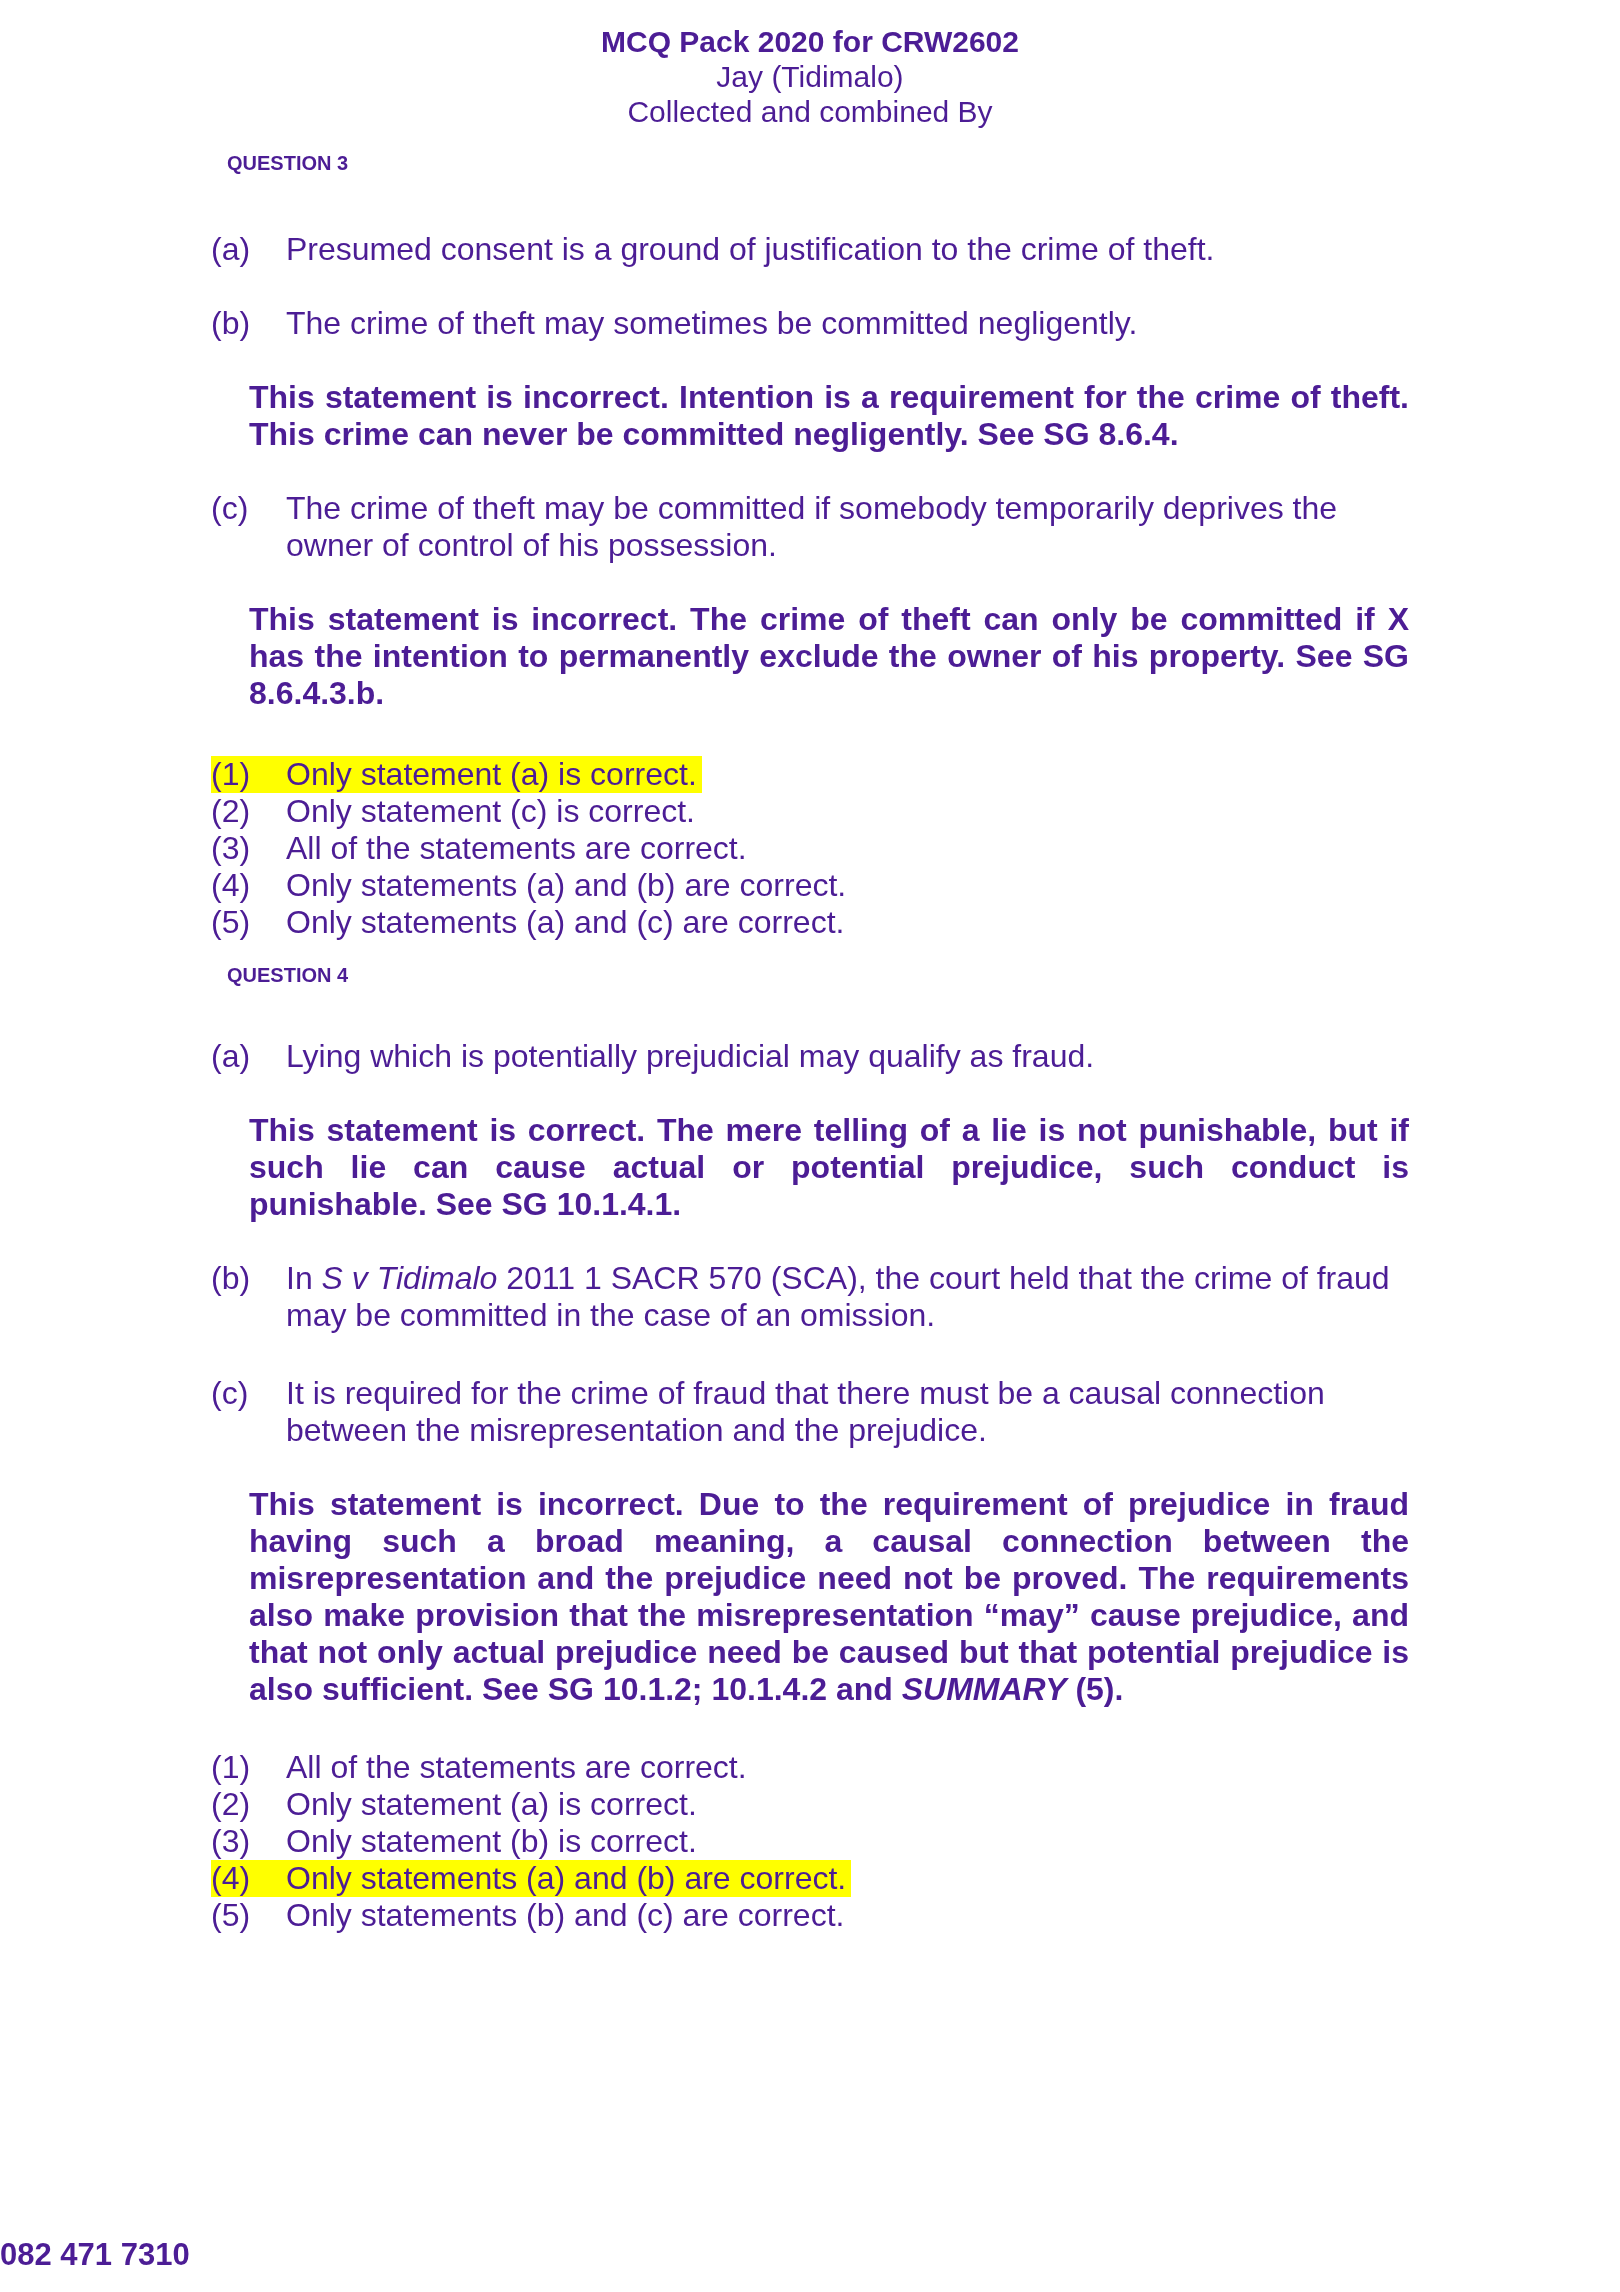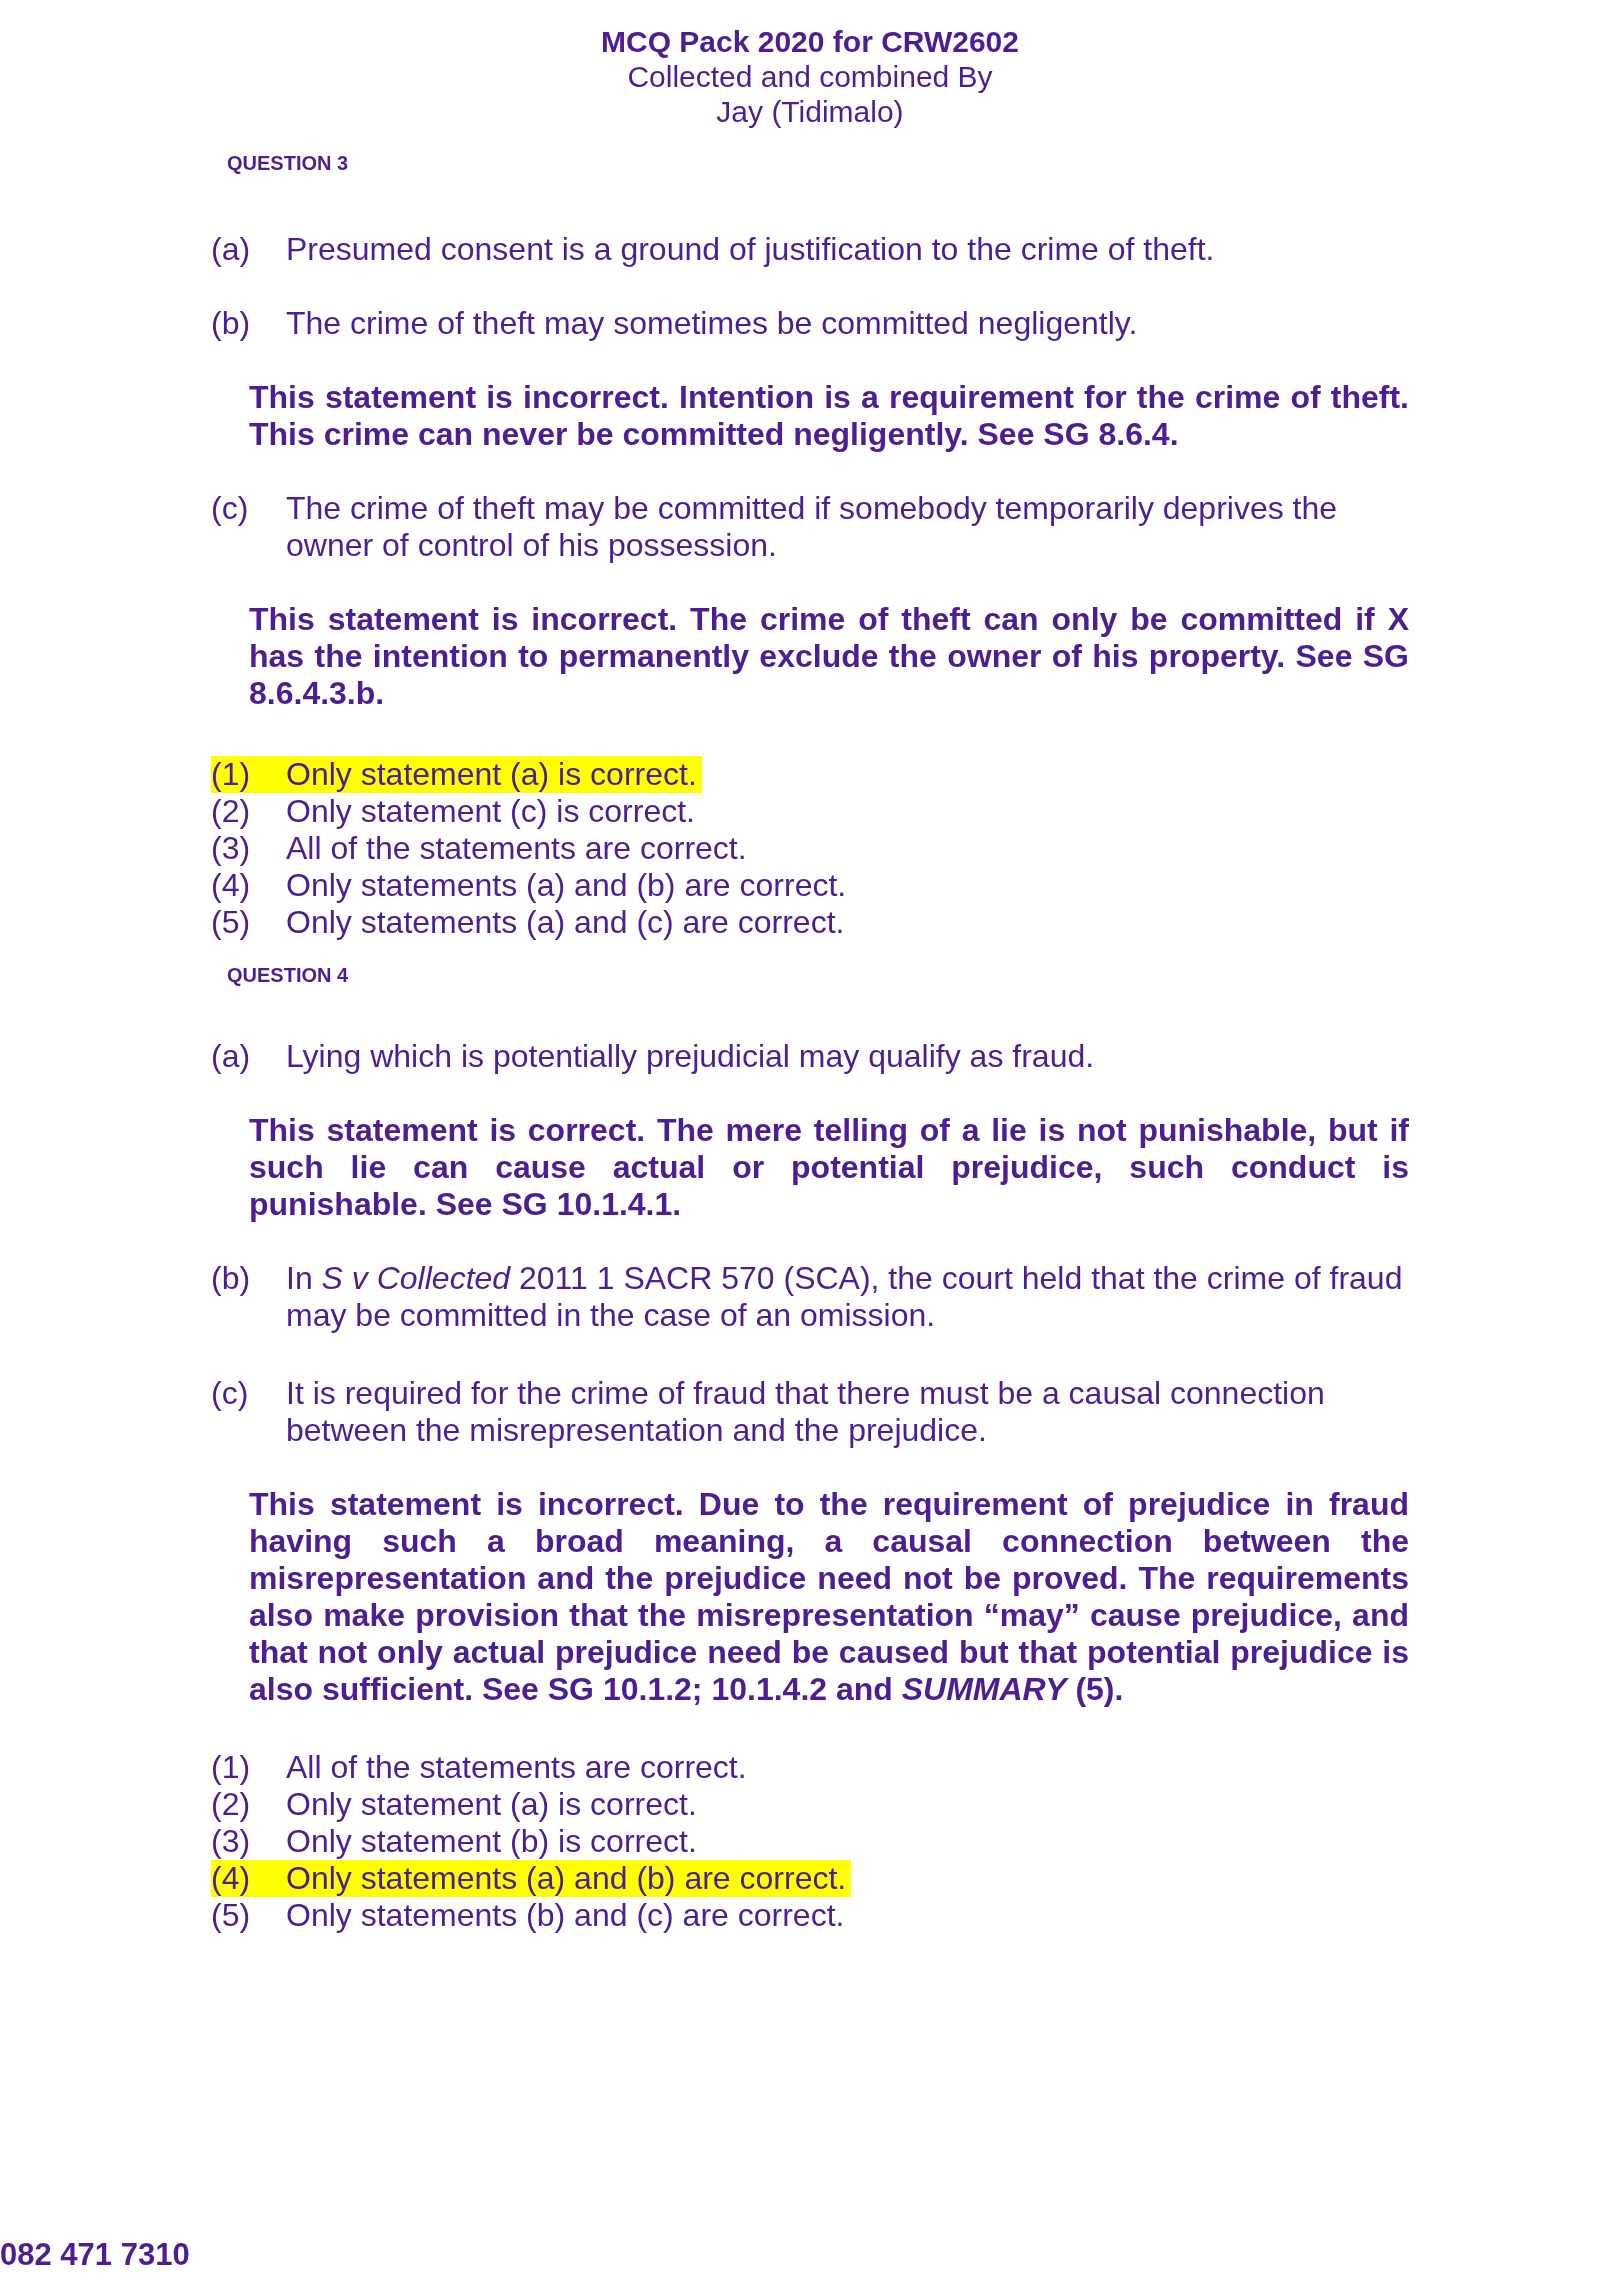--- a/index.html
+++ b/index.html
@@ -67,22 +67,22 @@
   }
   i { font-style: italic; }
 </style>
 </head>
 <body>
 
 <div class="page">
 
   <div class="doc-header">
     <div class="title">MCQ Pack 2020 for CRW2602</div>
+    <div>Jay (Tidimalo)</div>
     <div>Collected and combined By</div>
-    <div>Jay (Tidimalo)</div>
   </div>
 
   <h2 class="q-heading q3-heading">QUESTION 3</h2>
 
   <div class="stmt sp-50">
     <span class="lbl">(a)</span>
     <span class="txt">Presumed consent is a ground of justification to the crime of theft.</span>
   </div>
 
   <div class="stmt sp-38">
@@ -126,21 +126,21 @@
 
   <div class="stmt sp-45">
     <span class="lbl">(a)</span>
     <span class="txt">Lying which is potentially prejudicial may qualify as fraud.</span>
   </div>
 
   <div class="answer sp-38">This statement is correct. The mere telling of a lie is not punishable, but if such lie can cause actual or potential prejudice, such conduct is punishable. See SG 10.1.4.1.</div>
 
   <div class="stmt sp-38">
     <span class="lbl">(b)</span>
-    <span class="txt"><span>In </span><i>S v Collected</i><span> 2011 1 SACR 570 (SCA), the court held that the crime of fraud may be committed in the case of an omission.</span></span>
+    <span class="txt"><span>In </span><i>S v Tidimalo</i><span> 2011 1 SACR 570 (SCA), the court held that the crime of fraud may be committed in the case of an omission.</span></span>
   </div>
 
   <div class="stmt sp-42">
     <span class="lbl">(c)</span>
     <span class="txt">It is required for the crime of fraud that there must be a causal connection between the misrepresentation and the prejudice.</span>
   </div>
 
   <div class="answer sp-38"><span>This statement is incorrect. Due to the requirement of prejudice in fraud having such a broad meaning, a causal connection between the misrepresentation and the prejudice need not be proved. The requirements also make provision that the misrepresentation “may” cause prejudice, and that not only actual prejudice need be caused but that potential prejudice is also sufficient. See SG 10.1.2; 10.1.4.2 and </span><i>SUMMARY</i><span> (5).</span></div>
 
   <ul class="options sp-42">

